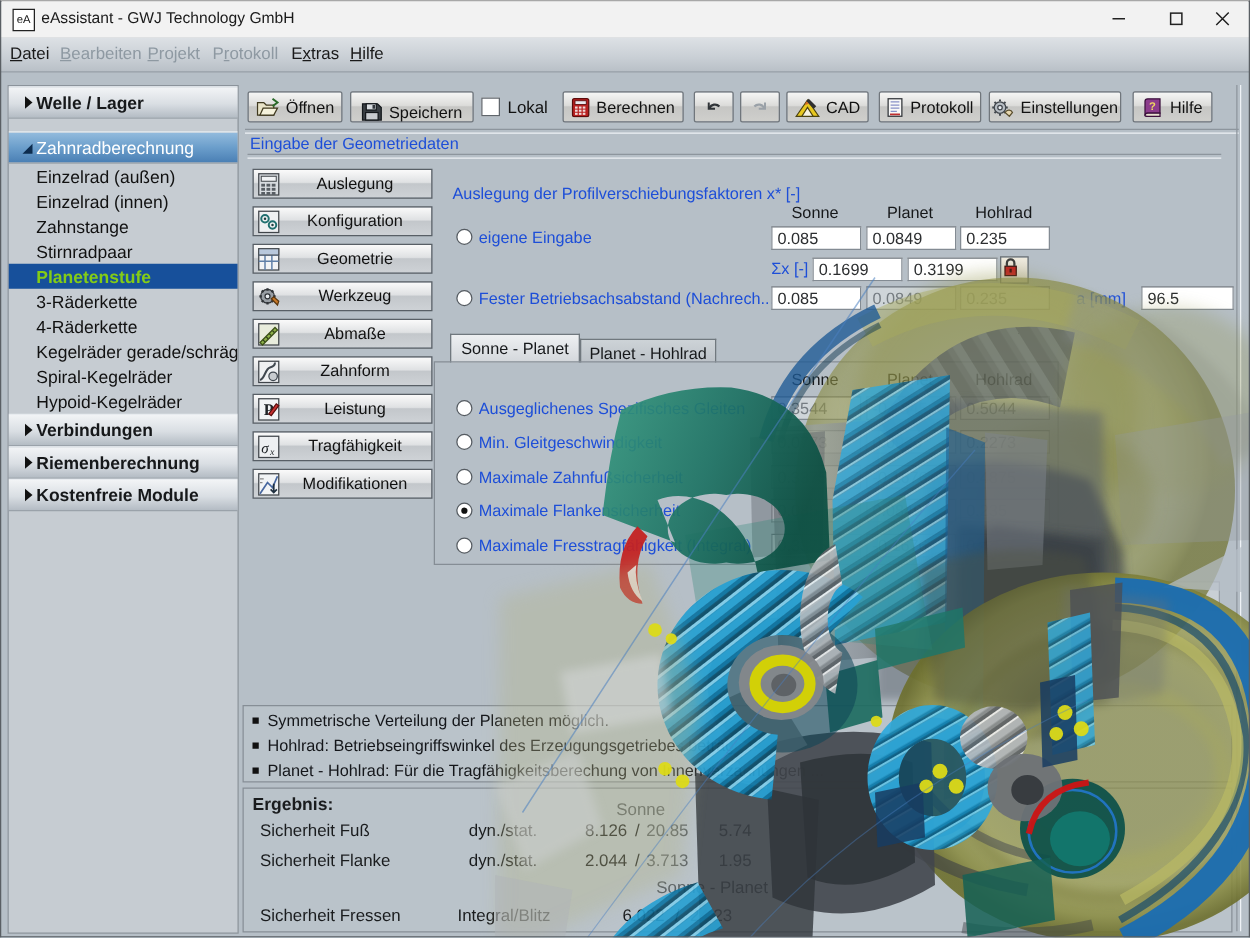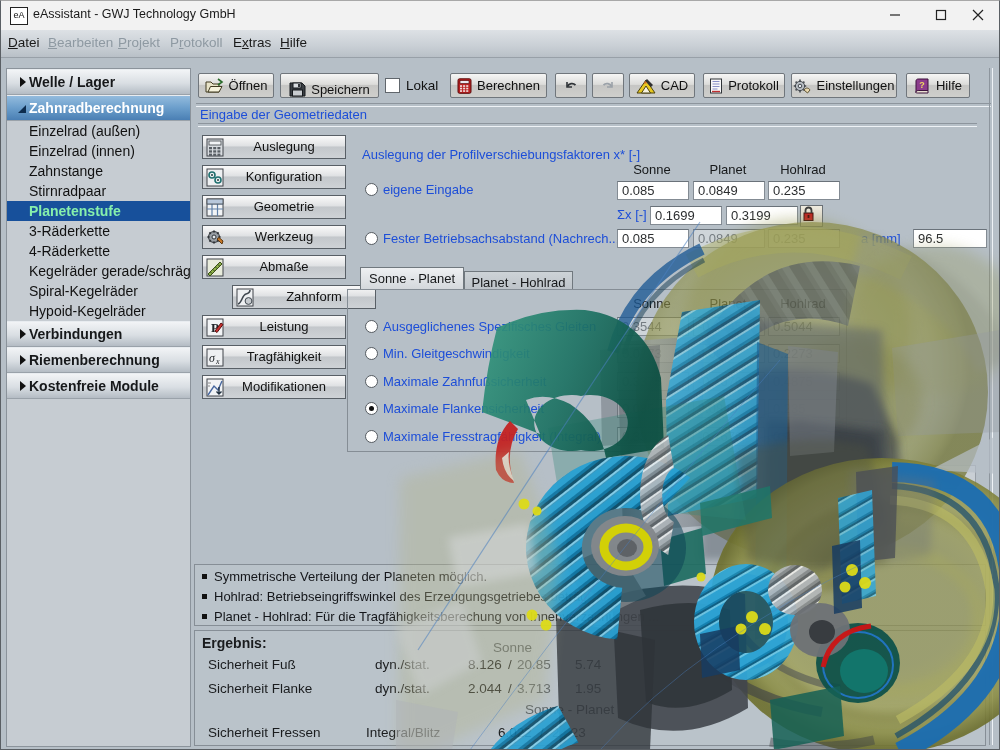--- a/index.html
+++ b/index.html
@@ -8,24 +8,24 @@
 #appicon{left:10px;top:7px;width:16px;height:16px;background:#fff;border:1px solid #222;font-size:9px;color:#111;text-align:center;line-height:15px;}
 #apptitle{left:33px;top:7px;font-size:12.5px;color:#1a1a1a;}
 .winbtn{top:0;width:46px;height:30px;text-align:center;color:#222;font-size:15px;line-height:30px;}
 #menubar{left:0;top:30px;width:1000px;height:27px;background:linear-gradient(#dde1e5,#c9cfd5 60%,#b9c0c7);border-bottom:1px solid #98a0a8;}
 .menuitem{top:5px;font-size:13.5px;color:#1a1a1a;}
 .menuitem.dis{color:#8e99a2;}
 
 #sidebar{left:6px;top:68px;width:183px;height:677px;background:#c6ccd2;border:1px solid #8b939b;}
 .shead{position:relative;height:26px;box-sizing:border-box;background:linear-gradient(#f2f4f6,#d9dee3 55%,#b4bcc4);border-bottom:1px solid #9aa2aa;border-top:1px solid #e8ecf0;font-size:14px;color:#16181a;line-height:24px;padding-left:22px;white-space:nowrap;overflow:hidden;font-weight:bold;}
 .shead .tri{position:absolute;left:13px;top:7px;width:0;height:0;border-left:6px solid #111;border-top:5px solid transparent;border-bottom:5px solid transparent;}
-#shead-zahn{background:linear-gradient(#93bbdd,#6b9ecb 50%,#4a7fb4);color:#fff;font-weight:bold;}
+#shead-zahn{background:linear-gradient(#93bbdd,#6b9ecb 50%,#4a7fb4);color:#fff;font-weight:normal;margin-top:10px;}
 #shead-zahn .tri2{position:absolute;left:11px;top:9px;width:0;height:0;border-bottom:8px solid #0d2c4e;border-left:8px solid transparent;}
 .sitem{height:20px;font-size:14px;color:#111;line-height:20px;padding-left:22px;white-space:nowrap;overflow:hidden;}
-.sitem.sel{background:#17509b;color:#86efac;font-weight:bold;}
+.sitem.sel{background:#17509b;color:#84cc16;font-weight:bold;}
 
 .tbtn{top:73px;height:25px;background:linear-gradient(#f6f6f5,#dcdcda 45%,#c6c6c4 50%,#cfcfcc);border:1px solid #70767c;border-radius:2px;font-size:13px;color:#111;display:flex;align-items:center;justify-content:center;gap:5px;box-sizing:border-box;}
 .tbtn svg{flex:0 0 auto;}
 .lblbtn{top:73px;height:25px;display:flex;align-items:center;gap:6px;font-size:13.5px;color:#111;}
 .chk{width:13px;height:13px;background:#fff;border:1px solid #60666c;}
 
 .groove{height:2px;border-top:1px solid #8d959d;border-bottom:1px solid #eef2f6;}
 .vgroove{width:2px;border-left:1px solid #8d959d;border-right:1px solid #eef2f6;}
 
 .fbtn{left:202px;width:144px;height:24px;background:linear-gradient(#fafafa,#dfe1e3 45%,#c3c7cb 50%,#ced2d6);border:1px solid #585f66;font-size:13px;color:#111;box-sizing:border-box;}
@@ -222,21 +222,21 @@
     <span class="tx">Werkzeug</span>
   </div>
 <div class="abs fbtn" style="top:255px;">
     <span class="ic"><svg width="18" height="19" viewBox="0 0 18 19">
         <rect x="1" y="1" width="16" height="17" fill="#e8ecdc" stroke="#40454a"></rect>
         <path d="M2 16 L14 4 L16 6 L4 18 Z" fill="#8cb048" stroke="#3c5018"></path>
         <path d="M4.5 14 l1.5 1.5 M7 11.5 l1.5 1.5 M9.5 9 l1.5 1.5 M12 6.5 l1.5 1.5" stroke="#30401c" stroke-width="1"></path>
       </svg></span>
     <span class="tx">Abmaße</span>
   </div>
-<div class="abs fbtn" style="top:285px;margin-left:30px;">
+<div class="abs fbtn" style="top:285px;">
     <span class="ic"><svg width="18" height="19" viewBox="0 0 18 19">
         <rect x="1" y="1" width="16" height="17" fill="#eef0f2" stroke="#40454a"></rect>
         <path d="M2 16 C6 15 6 7 10 6 C13 5.2 14 3.5 14 2" fill="none" stroke="#404850" stroke-width="1.6"></path>
         <circle cx="12.5" cy="13" r="3.4" fill="#c8ccd0" stroke="#404850"></circle>
       </svg></span>
     <span class="tx">Zahnform</span>
   </div>
 <div class="abs fbtn" style="top:315px;">
     <span class="ic"><svg width="18" height="19" viewBox="0 0 18 19">
         <rect x="1" y="1" width="16" height="17" fill="#f2f4f6" stroke="#40454a"></rect>

